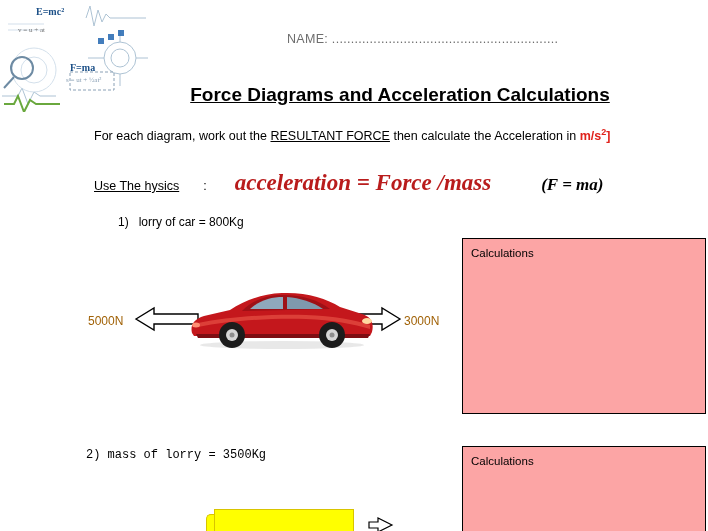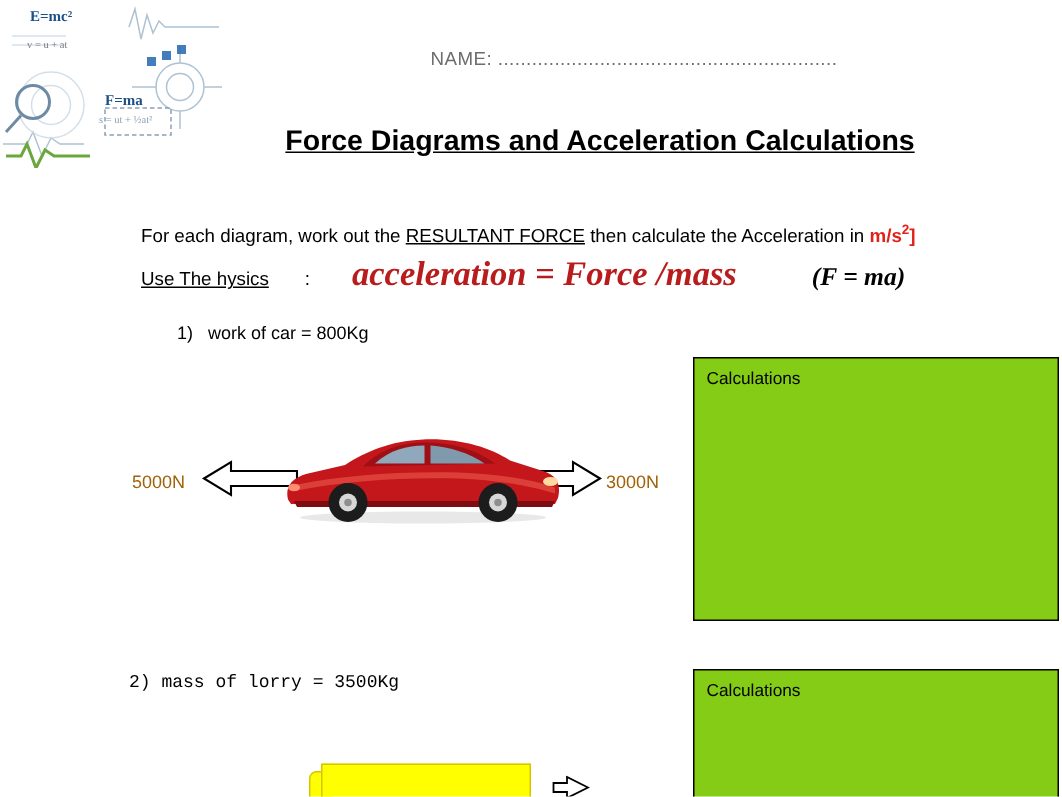--- a/index.html
+++ b/index.html
@@ -33,21 +33,21 @@
     font-weight: bold;
     color: #5a8f3a;
     letter-spacing: -0.5px;
   }
   #logo-art .logo-word .p-big {
     color: #2f6fb5;
     font-size: 29px;
   }
   #logo-art .eq1 {
     position: absolute;
-    left: 20px;
+    left: 36px;
     top: 6px;
     font-size: 10px;
     font-weight: bold;
     color: #1b4f87;
     font-family: "Liberation Serif", serif;
   }
   #logo-art .eq2 {
     position: absolute;
     left: 70px;
     top: 62px;
@@ -95,21 +95,21 @@
     font-weight: bold;
     color: #000;
     text-decoration: underline;
     white-space: nowrap;
   }
 
   
   #instruction {
     position: absolute;
     left: 94px;
-    top: 148px;
+    top: 127px;
     font-size: 12.5px;
     color: #000;
     white-space: nowrap;
   }
   #instruction .u {
     text-decoration: underline;
   }
   #instruction .red {
     color: #e0221c;
     font-weight: bold;
@@ -160,21 +160,21 @@
     color: #000;
     white-space: nowrap;
   }
   #q1-label { left: 118px; top: 215px; }
   #q2-label { left: 86px; top: 448px; font-family: Liberation Mono, monospace; }
 
   
   .calc-box {
     position: absolute;
     border: 1px solid #000;
-    background: #84cc16;
+    background: #fca5a5;
     box-sizing: border-box;
   }
   .calc-box .calc-label {
     position: absolute;
     left: 8px;
     top: 8px;
     font-size: 11.5px;
     color: #000;
   }
   #calc-box-1 { left: 462px; top: 238px; width: 244px; height: 176px; }
@@ -296,21 +296,21 @@
 
 <div id="instruction">
   <span>For each diagram, work out the </span><span class="u">RESULTANT FORCE</span><span> then calculate the Acceleration in </span><span class="red"><span>m/s</span><sup>2</sup><span>]</span></span>
 </div>
 
 <div id="formula-row">
   <span class="lead">Use  The hysics</span><span class="colon">:</span><span class="formula">acceleration = Force /mass</span><span class="fma">(F = ma)</span>
 </div>
 
 <div class="q-label" id="q1-label">
-  <span>1)</span>&nbsp;&nbsp;&nbsp;<span>work of car = 800Kg</span>
+  <span>1)</span>&nbsp;&nbsp;&nbsp;<span>lorry of car = 800Kg</span>
 </div>
 
 <div class="force-label" id="force-left-1">5000N</div>
 <div class="force-label" id="force-right-1">3000N</div>
 
 <svg class="arrow-svg" id="arrow-left-1" width="66" height="28" viewBox="0 0 66 28">
   <polygon points="2,14 20,3 20,9 64,9 64,19 20,19 20,25" fill="#ffffff" stroke="#000000" stroke-width="1.4"></polygon>
 </svg>
 <svg class="arrow-svg" id="arrow-right-1" width="82" height="28" viewBox="0 0 82 28">
   <polygon points="80,14 62,3 62,9 2,9 2,19 62,19 62,25" fill="#ffffff" stroke="#000000" stroke-width="1.4"></polygon>

